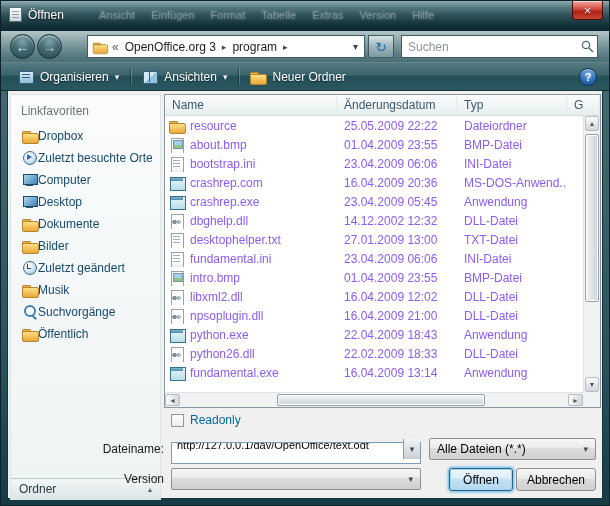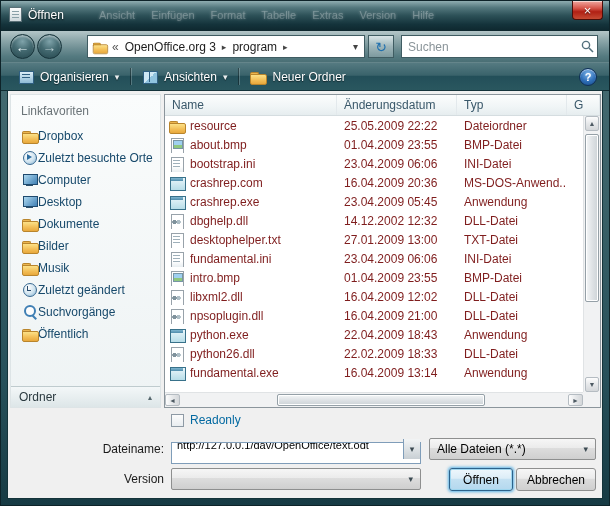--- a/index.html
+++ b/index.html
@@ -81,21 +81,21 @@
     width:7px; height:3px; background:#ecb64f; border:1px solid #b9852c; border-bottom:none; border-radius:2px 2px 0 0; }
   .icon-folder::after, .si-folder::after, .fi-folder::after { content:""; position:absolute; left:0; top:5px;
     width:15px; height:9px; background:linear-gradient(180deg,#fce187,#f2bd55 60%,#e8a83c);
     border:1px solid #b9852c; border-radius:1px 2px 2px 2px; }
 
   
   .client { position:absolute; left:7px; right:7px; top:90px; bottom:7px; background:#f0f0f0;
     box-shadow:0 0 0 1px #14333a; }
 
   
-  .sidebar { position:absolute; left:2px; top:3px; width:151px; height:314px;
+  .sidebar { position:absolute; left:2px; top:3px; width:151px; height:406px;
     background:linear-gradient(180deg,#fafcfc,#eef3f4); border:1px solid #dde4e6; }
   .sb-header { color:#6b7478; padding:9px 0 7px 10px; }
   .sb-item { display:flex; align-items:center; height:22px; padding-left:11px; color:#17496b; cursor:default; }
   .si, .fi { width:16px; height:16px; position:relative; flex:0 0 16px; }
   .si-desktop::after, .si-computer::after { content:""; position:absolute; left:1px; top:2px; width:13px; height:9px;
     background:linear-gradient(135deg,#aed9f0,#3f7fb4); border:1px solid #1f4a6e; }
   .si-desktop::before, .si-computer::before { content:""; position:absolute; left:4px; top:12px; width:7px; height:2px; background:#2c4f6b; }
   .si-clock::after, .si-recent::after { content:""; position:absolute; left:1px; top:1px; width:12px; height:12px; border-radius:50%;
     background:radial-gradient(circle at 35% 30%,#fff,#cfe3ef 55%,#7fb0d0); border:1px solid #3a6a92; }
   .si-clock::before { content:""; position:absolute; left:5px; top:4px; width:3px; height:4px; z-index:1;
@@ -111,21 +111,21 @@
   .ordner-chevron { margin-left:auto; font-size:8px; color:#55666c; }
 
   
   .filepane { position:absolute; left:156px; top:3px; width:437px; height:314px; background:#fff;
     border:1px solid #8b959c; }
   .lh, .row { display:grid; grid-template-columns:172px 120px 110px 1fr; align-items:center; }
   .lh { height:21px; background:linear-gradient(180deg,#fcfdfd,#f0f5f6 60%,#e6edef);
     border-bottom:1px solid #d5dde0; color:#3a586a; }
   .lh .hcell { height:100%; display:flex; align-items:center; padding-left:7px; border-right:1px solid #e3e9ec; overflow:hidden; }
   .rows { position:absolute; top:21px; left:0; right:17px; height:266px; overflow:hidden; }
-  .row { height:19px; color:#7f1d1d; cursor:default; }
+  .row { height:19px; color:#8b5cf6; cursor:default; }
   .row .cell { padding-left:7px; white-space:nowrap; overflow:hidden; }
   .row .name { display:flex; align-items:center; gap:5px; padding-left:4px; }
 
   
   .fi-ini::after, .fi-txt::after, .fi-dll::after, .fi-bmp::after { content:""; position:absolute; left:2px; top:1px;
     width:11px; height:14px; background:#fff; border:1px solid #98a2aa; }
   .fi-txt::before, .fi-ini::before { content:""; position:absolute; left:4px; top:4px; width:7px; height:7px; z-index:1;
     background:repeating-linear-gradient(180deg,#9fb0ba 0 1px,transparent 1px 3px); }
   .fi-ini::after { background:linear-gradient(180deg,#fff 60%,#e8eef1); }
   .fi-dll::before { content:""; position:absolute; left:3px; top:6px; width:9px; height:6px; z-index:1;
@@ -281,27 +281,27 @@
             <span class="si si-folder"></span>
             <span>Dokumente</span>
           </div>
 
           <div class="sb-item">
             <span class="si si-folder"></span>
             <span>Bilder</span>
           </div>
 
           <div class="sb-item">
+            <span class="si si-clock"></span>
+            <span>Zuletzt geändert</span>
+          </div>
+
+          <div class="sb-item">
             <span class="si si-folder"></span>
             <span>Musik</span>
-          </div>
-
-          <div class="sb-item">
-            <span class="si si-clock"></span>
-            <span>Zuletzt geändert</span>
           </div>
 
           <div class="sb-item">
             <span class="si si-search"></span>
             <span>Suchvorgänge</span>
           </div>
 
           <div class="sb-item">
             <span class="si si-folder"></span>
             <span>Öffentlich</span>

